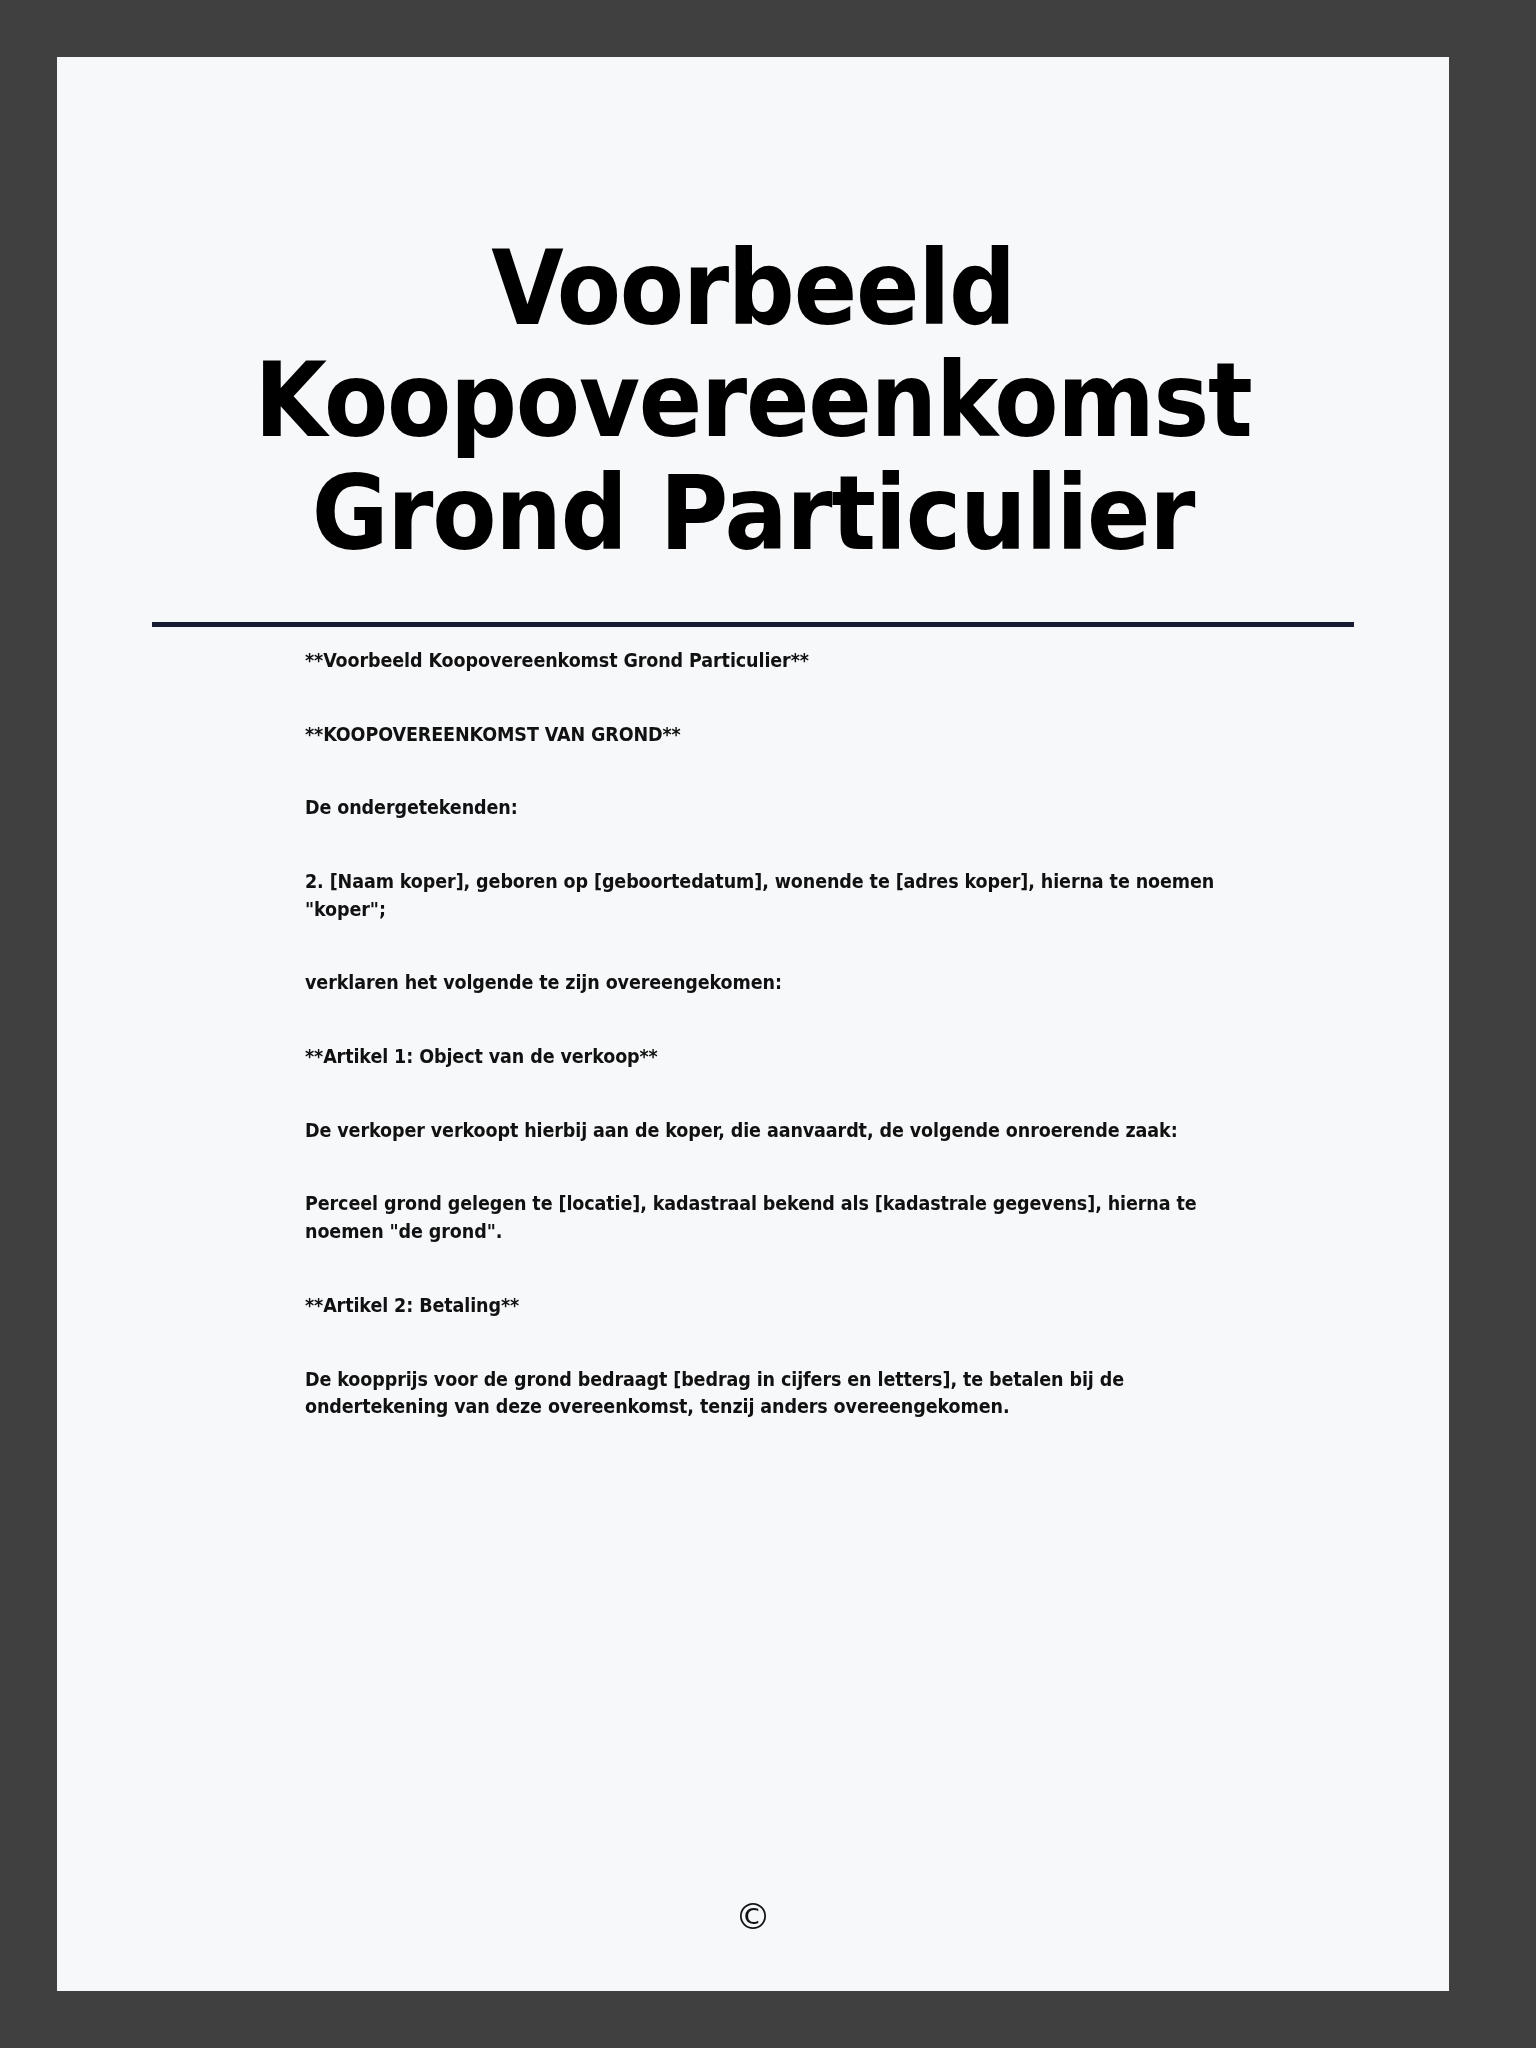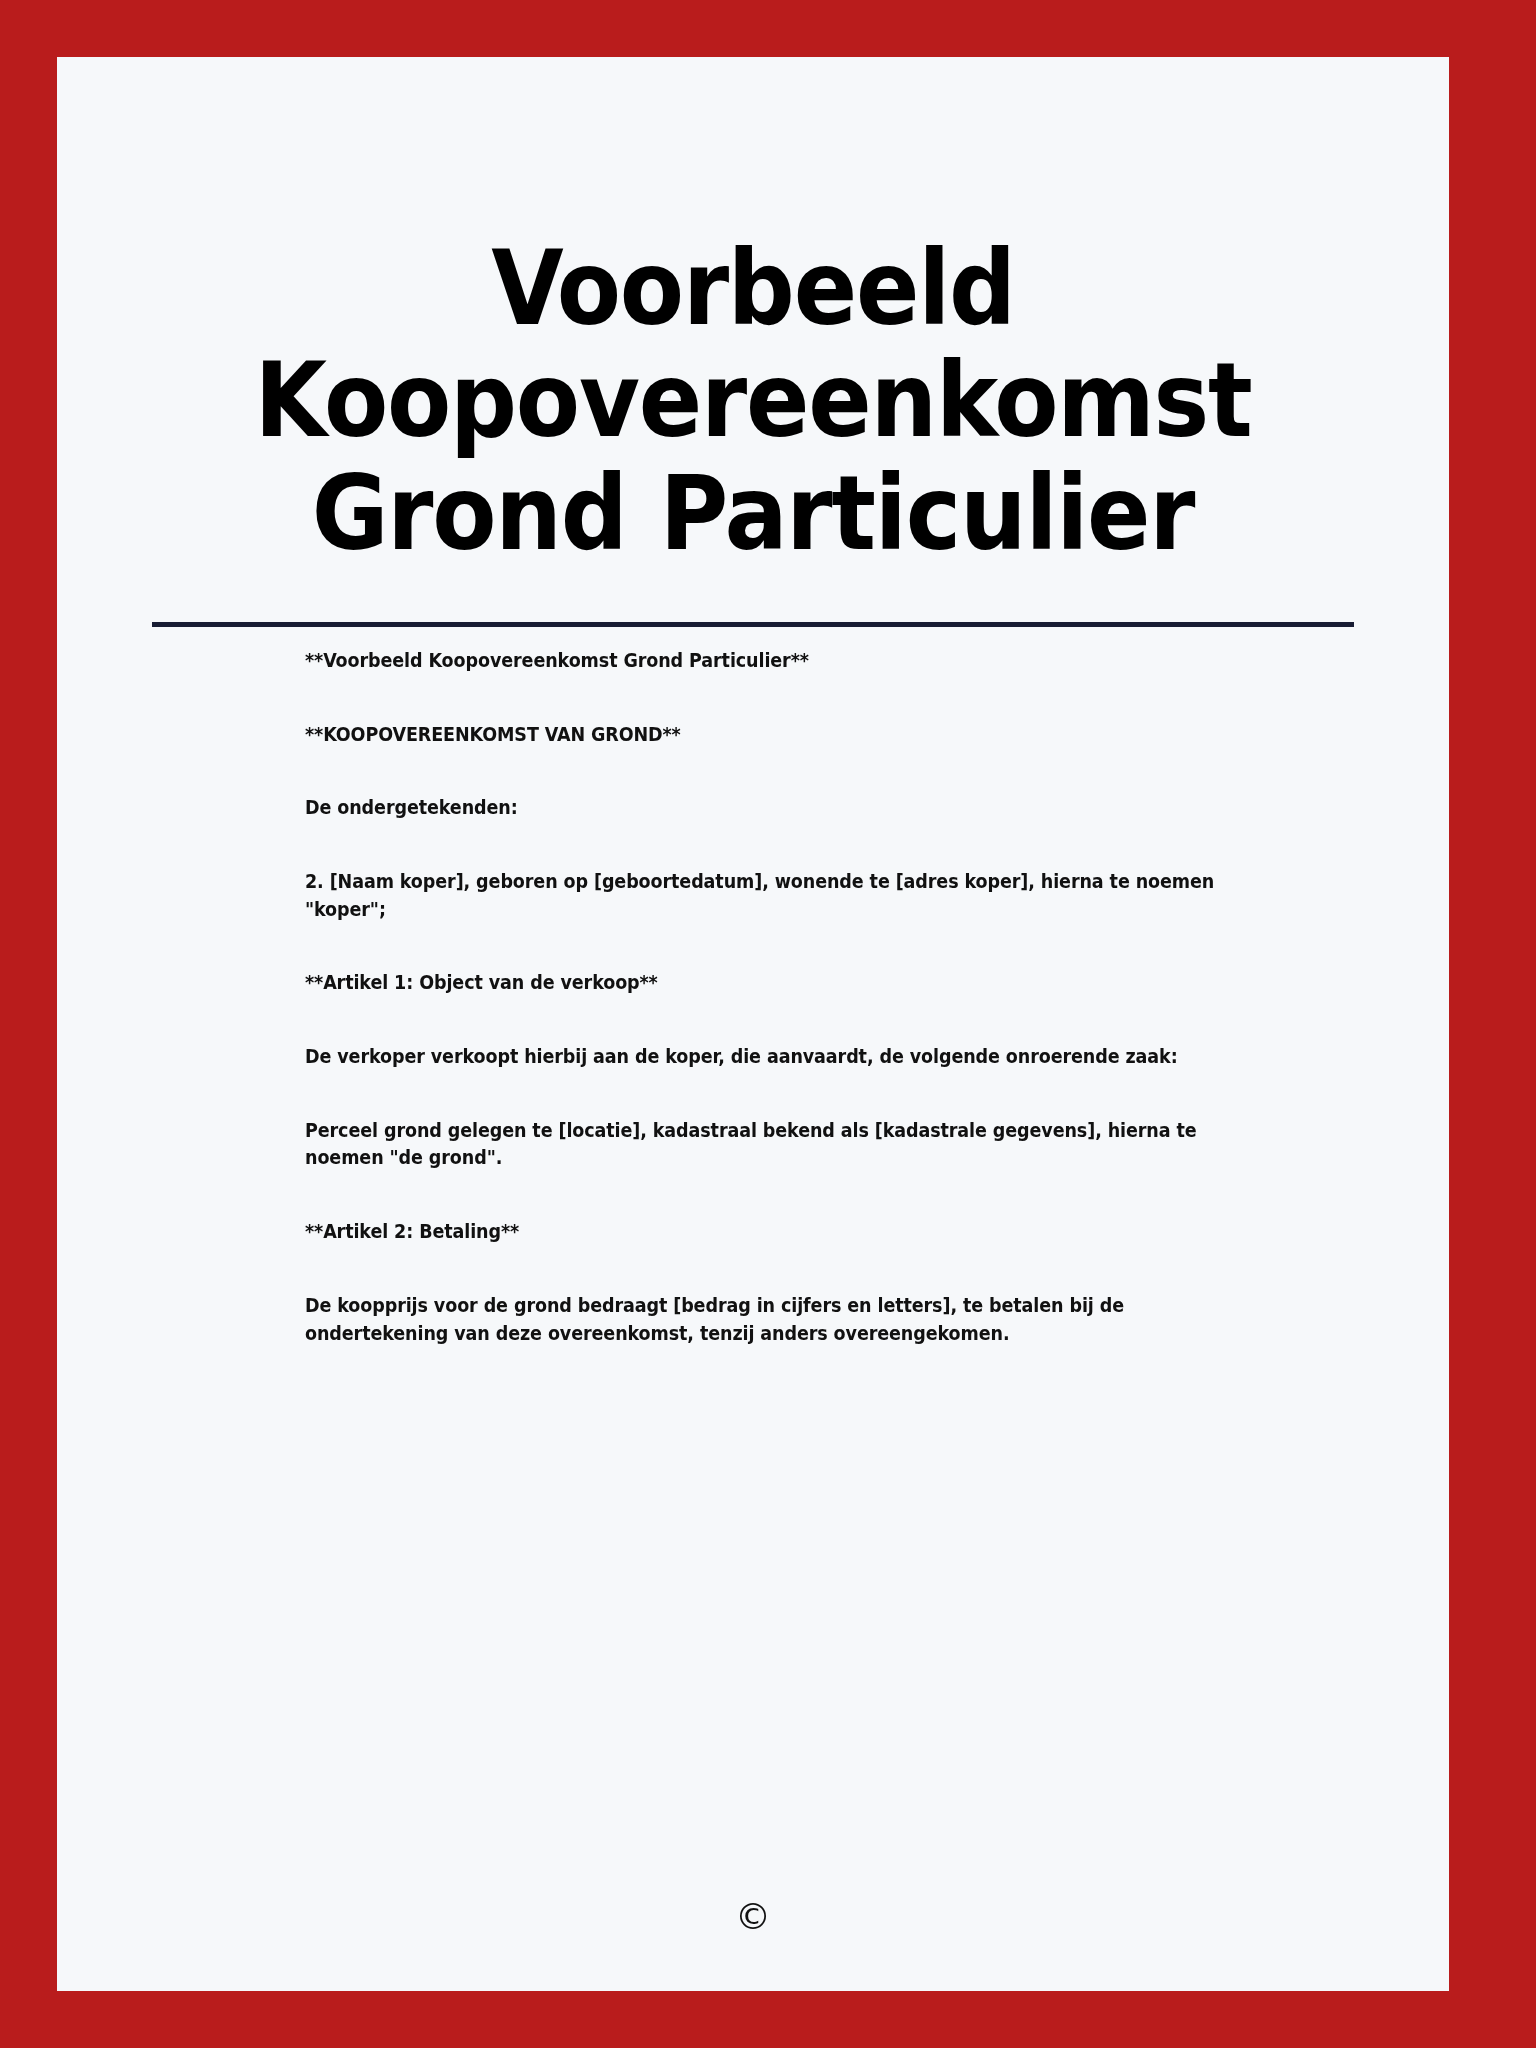--- a/index.html
+++ b/index.html
@@ -12,21 +12,21 @@
     height: 2048px;
     background: #181c33;
     font-family: "DejaVu Sans", "Liberation Sans", sans-serif;
     overflow: hidden;
   }
 
   
   .page-wrap {
     width: 1536px;
     height: 2048px;
-    background: #b91c1c;
+    background: #404040;
     box-sizing: border-box;
     padding: 57px 57px 57px 57px;
   }
   .page {
     width: 1392px;
     height: 1934px;
     background: #f6f8fa;
     box-sizing: border-box;
     position: relative;
     padding: 0;
@@ -101,20 +101,21 @@
       <h1 class="doc-title">Voorbeeld Koopovereenkomst Grond Particulier</h1>
     </div>
 
     <div class="title-rule"></div>
 
     <div class="body-block">
       <p class="para">**Voorbeeld Koopovereenkomst Grond Particulier**</p>
       <p class="para">**KOOPOVEREENKOMST VAN GROND**</p>
       <p class="para">De ondergetekenden:</p>
       <p class="para">2. [Naam koper], geboren op [geboortedatum], wonende te [adres koper], hierna te noemen "koper";</p>
+      <p class="para">verklaren het volgende te zijn overeengekomen:</p>
       <p class="para">**Artikel 1: Object van de verkoop**</p>
       <p class="para">De verkoper verkoopt hierbij aan de koper, die aanvaardt, de volgende onroerende zaak:</p>
       <p class="para">Perceel grond gelegen te [locatie], kadastraal bekend als [kadastrale gegevens], hierna te noemen "de grond".</p>
       <p class="para">**Artikel 2: Betaling**</p>
       <p class="para">De koopprijs voor de grond bedraagt [bedrag in cijfers en letters], te betalen bij de ondertekening van deze overeenkomst, tenzij anders overeengekomen.</p>
     </div>
 
     <div class="footer-mark">
       <span class="copyright-glyph">©</span>
     </div>

